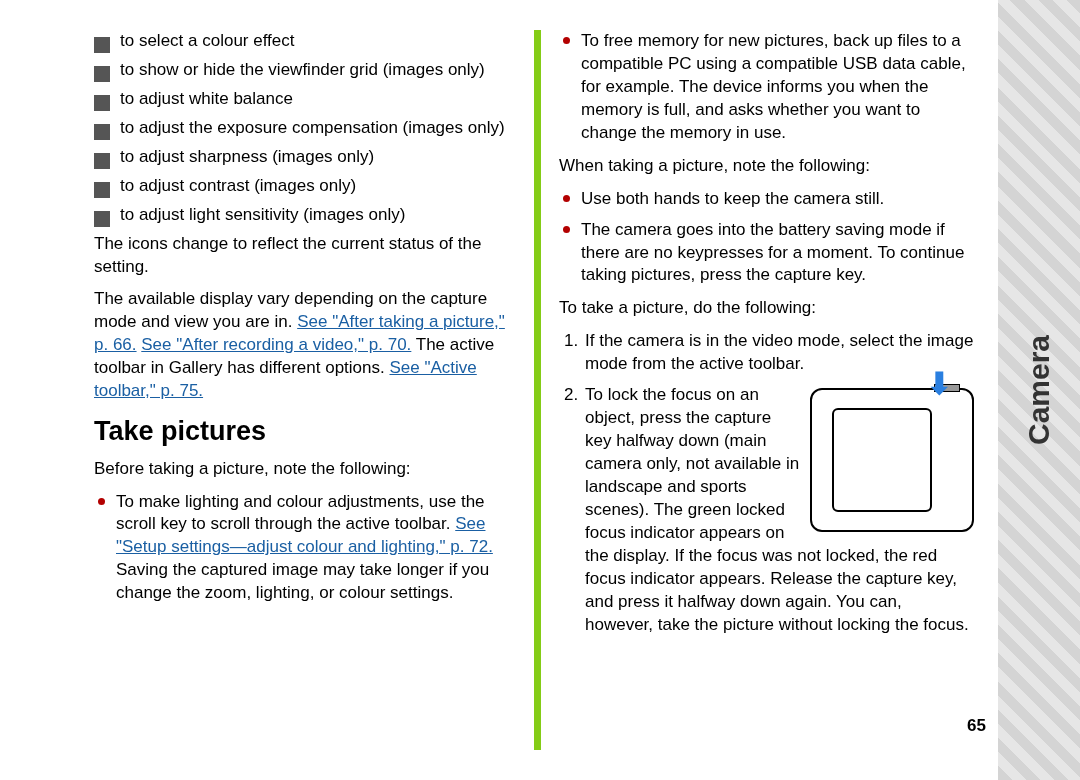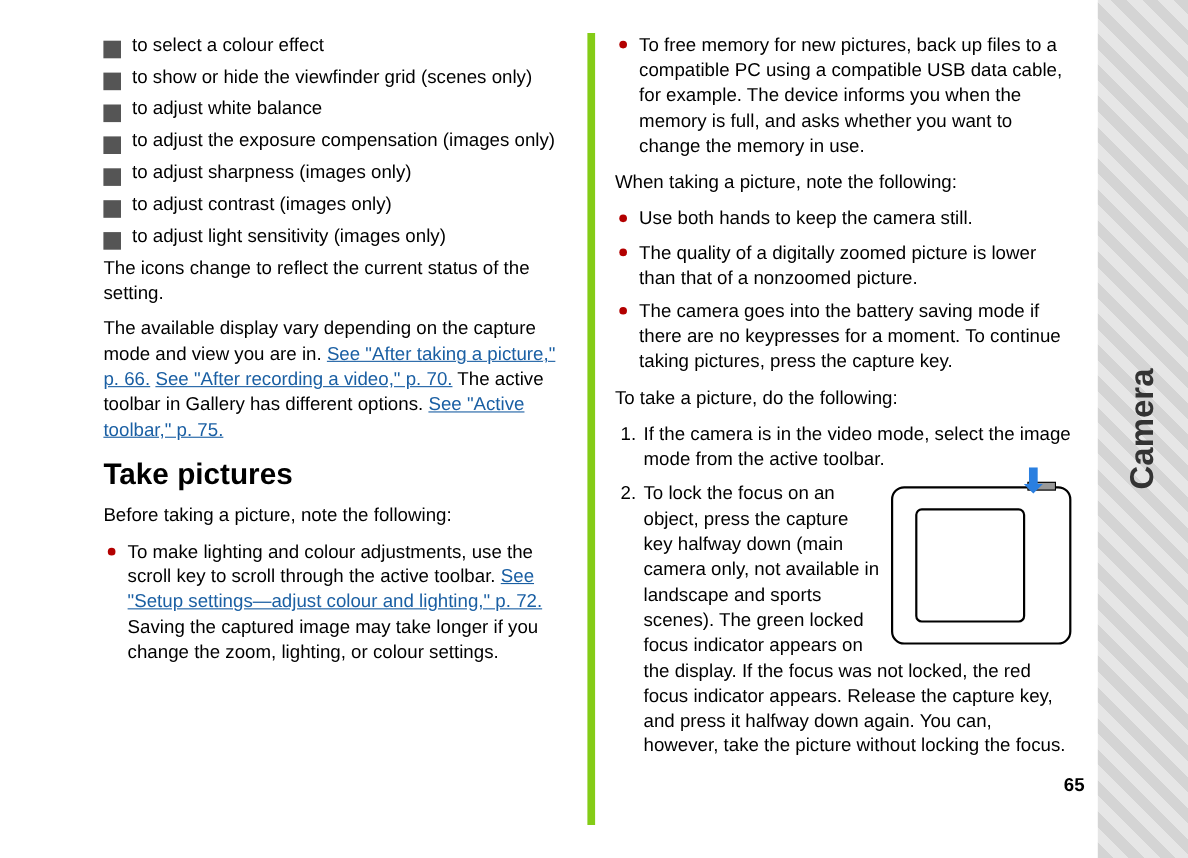--- a/index.html
+++ b/index.html
@@ -17,39 +17,39 @@
   ul li{position:relative;padding-left:22px;margin-bottom:8px}
   ul li::before{content:"";position:absolute;left:4px;top:7px;width:7px;height:7px;background:#b30000;border-radius:50%}
   ol{padding-left:24px;margin:0 0 10px 0}
   ol li{margin-bottom:8px;padding-left:2px}
   .camera-fig{float:right;width:160px;height:140px;border:2px solid #000;border-radius:12px;margin:4px 0 4px 10px;position:relative;background:#fff}
   .camera-fig .screen{position:absolute;left:20px;top:18px;width:96px;height:100px;border:2px solid #000;border-radius:6px}
   .camera-fig .arrow{position:absolute;right:20px;top:-26px;font-size:30px;color:#2a7fe0;font-weight:700}
   .camera-fig .btn1{position:absolute;right:12px;top:-6px;width:24px;height:6px;background:#999;border:1px solid #000}
   .side-tab{position:absolute;top:0;right:0;width:82px;height:780px;background:repeating-linear-gradient(45deg,#d4d4d4,#d4d4d4 10px,#e6e6e6 10px,#e6e6e6 20px)}
   .side-tab .label{position:absolute;left:50%;top:50%;transform:translate(-50%,-50%) rotate(-90deg);font-size:30px;font-weight:700;color:#333;white-space:nowrap}
-  .page-num{position:absolute;right:94px;bottom:54px;font-size:17px;font-weight:700}
+  .page-num{position:absolute;right:94px;bottom:42px;font-size:17px;font-weight:700}
 </style>
 </head>
 <body>
 
 <div class="side-tab">
   <div class="label">Camera</div>
 </div>
 
 <div class="page">
 
   <div class="col left">
     <div class="icon-line">
         <div class="icon"></div>
         <div>to select a colour effect</div>
       </div>
     <div class="icon-line">
         <div class="icon"></div>
-        <div> to show or hide the viewfinder grid (scenes only)</div>
+        <div> to show or hide the viewfinder grid (images only)</div>
       </div>
     <div class="icon-line">
         <div class="icon"></div>
         <div>to adjust white balance</div>
       </div>
     <div class="icon-line">
         <div class="icon"></div>
         <div>to adjust the exposure compensation (images only)</div>
       </div>
     <div class="icon-line">
@@ -83,21 +83,20 @@
 
   <div class="col right">
     <ul>
       <li>To free memory for new pictures, back up files to a compatible PC using a compatible USB data cable, for example. The device informs you when the memory is full, and asks whether you want to change the memory in use.</li>
     </ul>
 
     <p class="p">When taking a picture, note the following:</p>
 
     <ul>
       <li>Use both hands to keep the camera still.</li>
-      <li>The quality of a digitally zoomed picture is lower than that of a nonzoomed picture.</li>
       <li>The camera goes into the battery saving mode if there are no keypresses for a moment. To continue taking pictures, press the capture key.</li>
     </ul>
 
     <p class="p">To take a picture, do the following:</p>
 
     <ol>
       <li>If the camera is in the video mode, select the image mode from the active toolbar.</li>
       <li>
         <div class="camera-fig">
           <div class="btn1"></div>

